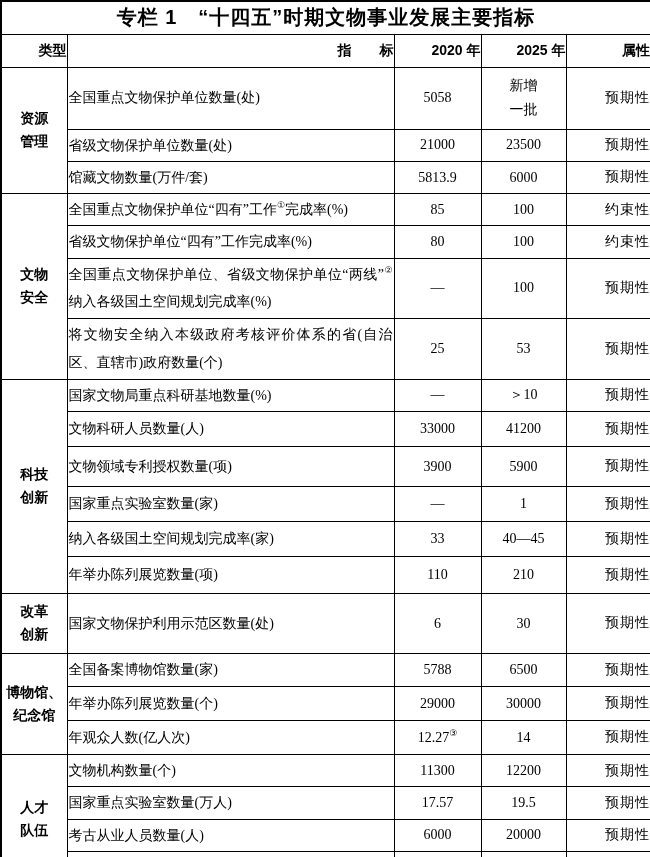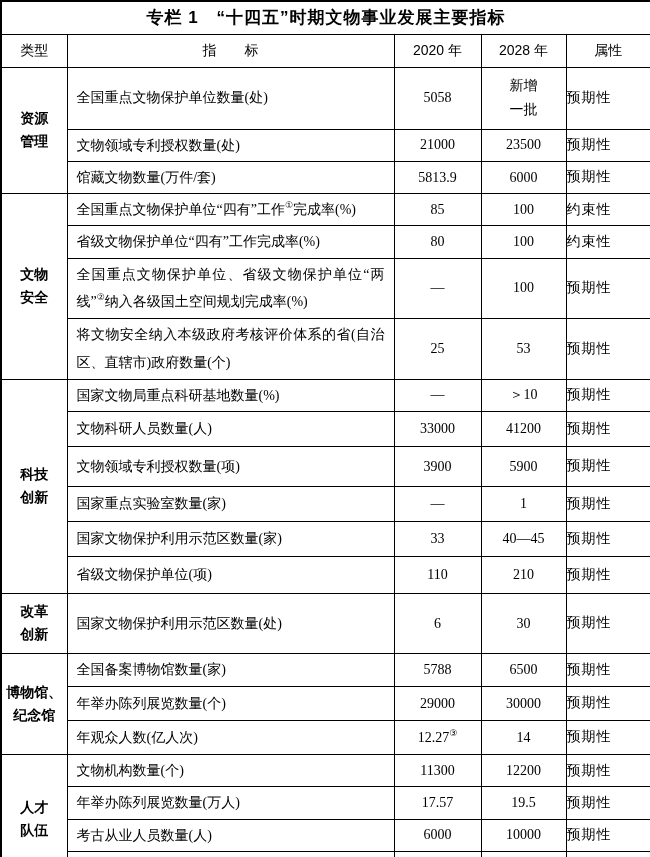--- a/index.html
+++ b/index.html
@@ -14,57 +14,57 @@
   }
   .doc-table th, .doc-table td {
     border: 1px solid #000;
     vertical-align: middle;
     color: #000;
     overflow: hidden;
   }
   .title-cell {
     font-family: "Liberation Sans", sans-serif;
     font-weight: bold;
-    font-size: 17px;
+    font-size: 20px;
     text-align: center;
     letter-spacing: 1px;
   }
   .header-cell {
     font-family: "Liberation Sans", sans-serif;
-    font-weight: normal;
-    font-size: 14px;
-    text-align: center;
+    font-weight: bold;
+    font-size: 14px;
+    text-align: right;
   }
   .type-cell {
     font-family: "Liberation Sans", sans-serif;
     font-weight: bold;
     font-size: 14px;
     text-align: center;
     white-space: pre-line;
     line-height: 1.65;
     padding: 0 1px;
   }
   .ind-cell {
     font-family: "Liberation Serif", serif;
     font-size: 14px;
     text-align: justify;
-    padding: 2px 9px;
+    padding: 2px 1px;
     line-height: 1.95;
   }
   .num-cell {
     font-family: "Liberation Serif", serif;
     font-size: 14px;
     text-align: center;
     white-space: pre-line;
     line-height: 1.7;
   }
   .attr-cell {
     font-family: Liberation Sans, sans-serif;
     font-size: 14px;
-    text-align: left;
+    text-align: right;
     letter-spacing: 1px;
     margin-top: 16px;
   }
   .doc-table sup { font-size: 9px; line-height: 0; }
 </style>
 </head>
 <body>
 
 <table class="doc-table">
   <colgroup>
@@ -75,37 +75,37 @@
       <col style="width:85px">
   </colgroup>
   <thead>
     <tr style="height:33px">
       <th class="title-cell" colspan="5">专栏 1　“十四五”时期文物事业发展主要指标</th>
     </tr>
     <tr style="height:33px">
       <th class="header-cell">类型</th>
       <th class="header-cell">指　　标</th>
       <th class="header-cell">2020 年</th>
-      <th class="header-cell">2028 年</th>
+      <th class="header-cell">2025 年</th>
       <th class="header-cell">属性</th>
     </tr>
   </thead>
   <tbody>
 
     <tr style="height:62px">
       <th class="type-cell" rowspan="3">资源
 管理</th>
       <td class="ind-cell">全国重点文物保护单位数量(处)</td>
       <td class="num-cell">5058</td>
       <td class="num-cell">新增
 一批</td>
       <td class="attr-cell">预期性</td>
     </tr>
     <tr style="height:29px">
-      <td class="ind-cell">文物领域专利授权数量(处)</td>
+      <td class="ind-cell">省级文物保护单位数量(处)</td>
       <td class="num-cell">21000</td>
       <td class="num-cell">23500</td>
       <td class="attr-cell">预期性</td>
     </tr>
     <tr style="height:29px">
       <td class="ind-cell">馆藏文物数量(万件/套)</td>
       <td class="num-cell">5813.9</td>
       <td class="num-cell">6000</td>
       <td class="attr-cell">预期性</td>
     </tr>
@@ -157,27 +157,27 @@
       <td class="num-cell">5900</td>
       <td class="attr-cell">预期性</td>
     </tr>
     <tr style="height:35px">
       <td class="ind-cell">国家重点实验室数量(家)</td>
       <td class="num-cell">—</td>
       <td class="num-cell">1</td>
       <td class="attr-cell">预期性</td>
     </tr>
     <tr style="height:35px">
-      <td class="ind-cell">国家文物保护利用示范区数量(家)</td>
+      <td class="ind-cell">纳入各级国土空间规划完成率(家)</td>
       <td class="num-cell">33</td>
       <td class="num-cell">40—45</td>
       <td class="attr-cell">预期性</td>
     </tr>
     <tr style="height:37px">
-      <td class="ind-cell">省级文物保护单位(项)</td>
+      <td class="ind-cell">年举办陈列展览数量(项)</td>
       <td class="num-cell">110</td>
       <td class="num-cell">210</td>
       <td class="attr-cell">预期性</td>
     </tr>
 
     <tr style="height:60px">
       <th class="type-cell" rowspan="1">改革
 创新</th>
       <td class="ind-cell">国家文物保护利用示范区数量(处)</td>
       <td class="num-cell">6</td>
@@ -208,29 +208,29 @@
 
     <tr style="height:30px">
       <th class="type-cell" rowspan="4">人才
 队伍</th>
       <td class="ind-cell">文物机构数量(个)</td>
       <td class="num-cell">11300</td>
       <td class="num-cell">12200</td>
       <td class="attr-cell">预期性</td>
     </tr>
     <tr style="height:31px">
-      <td class="ind-cell">年举办陈列展览数量(万人)</td>
+      <td class="ind-cell">国家重点实验室数量(万人)</td>
       <td class="num-cell">17.57</td>
       <td class="num-cell">19.5</td>
       <td class="attr-cell">预期性</td>
     </tr>
     <tr style="height:29px">
       <td class="ind-cell">考古从业人员数量(人)</td>
       <td class="num-cell">6000</td>
-      <td class="num-cell">10000</td>
+      <td class="num-cell">20000</td>
       <td class="attr-cell">预期性</td>
     </tr>
     <tr style="height:27px">
       <td class="ind-cell">文物保护勘察设计、施工人员数量(人)</td>
       <td class="num-cell">20000</td>
       <td class="num-cell">27000</td>
       <td class="attr-cell">预期性</td>
     </tr>
   </tbody>
 </table>

